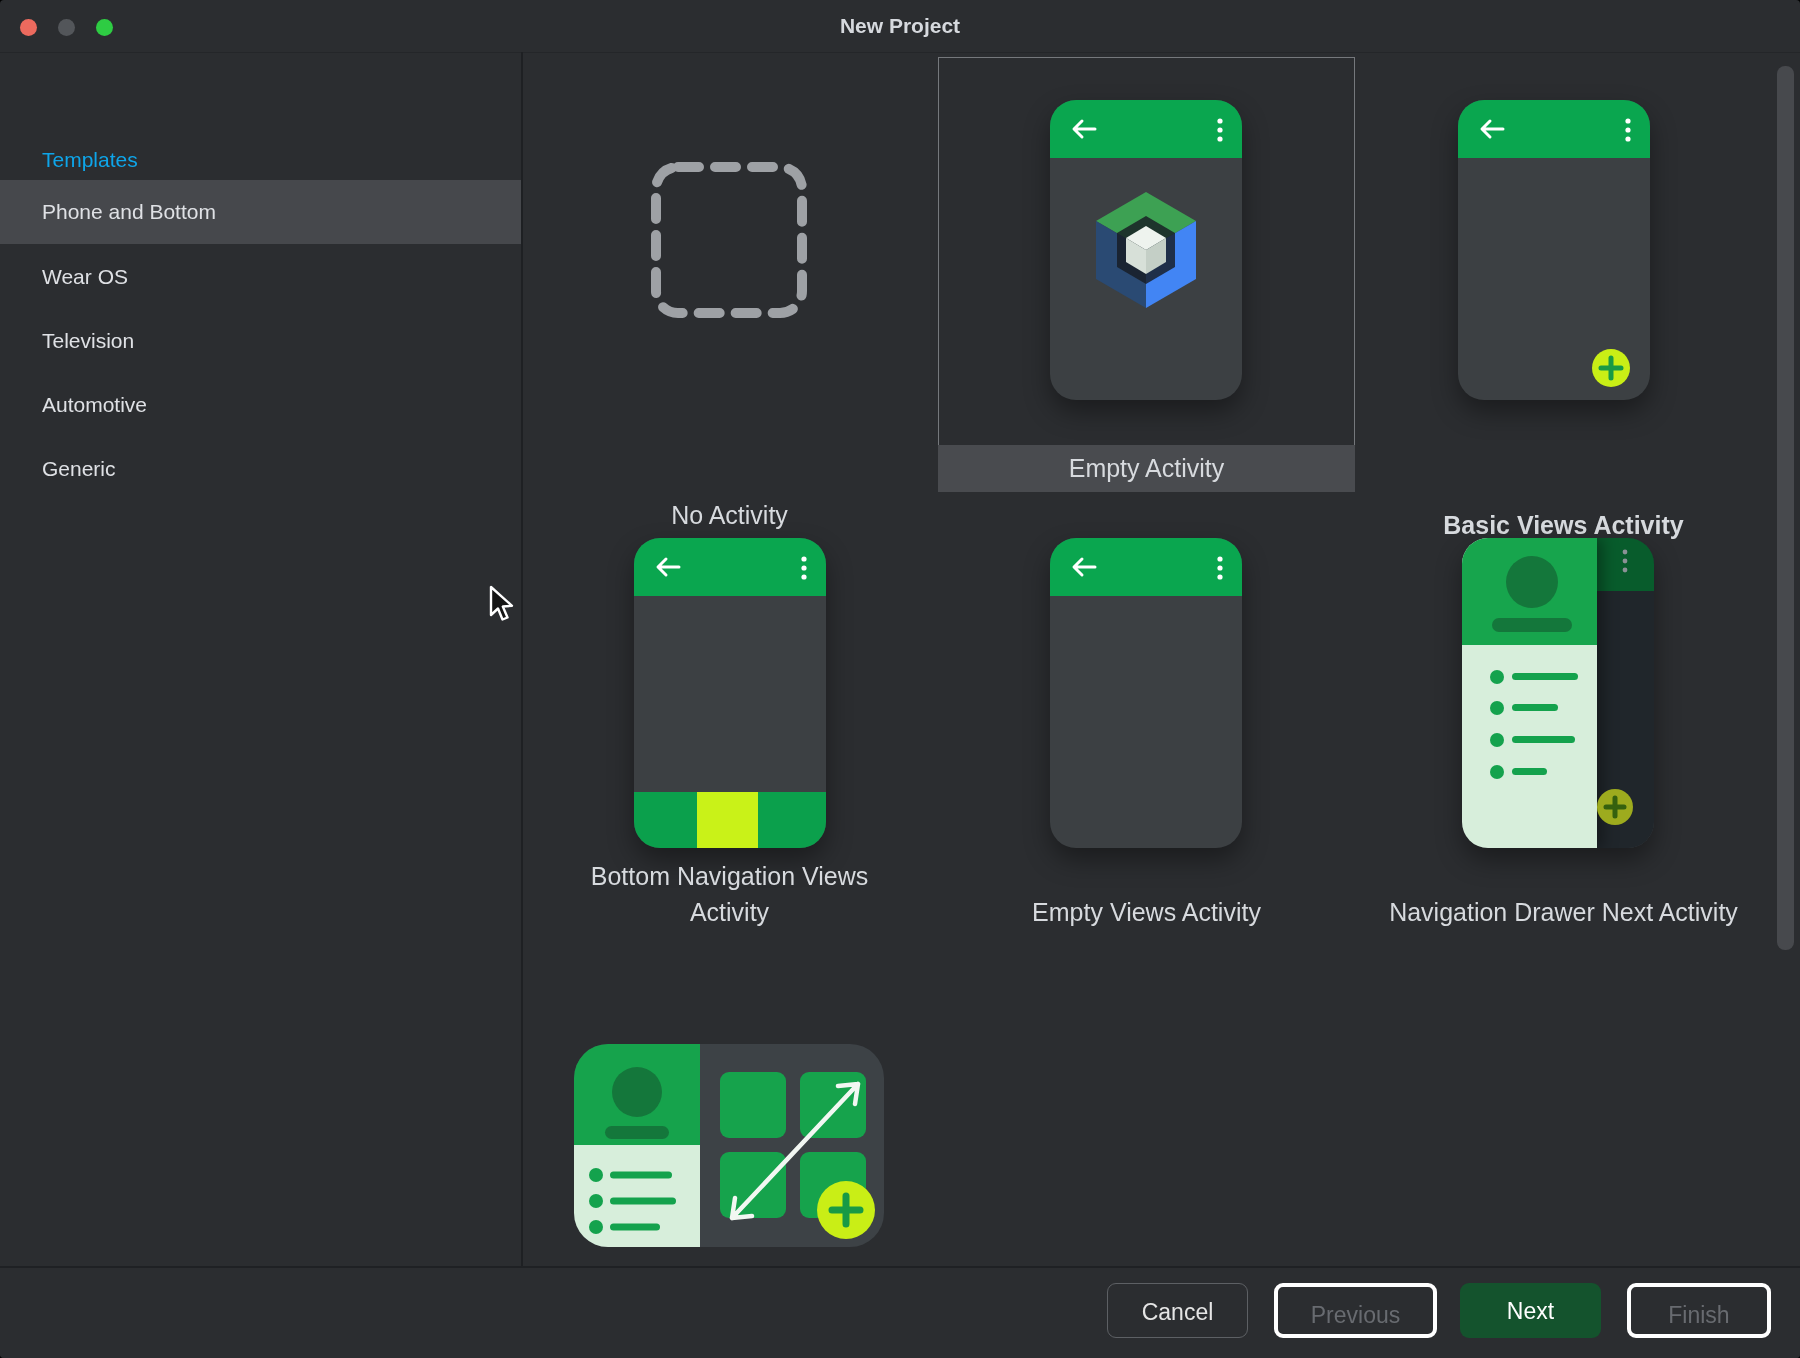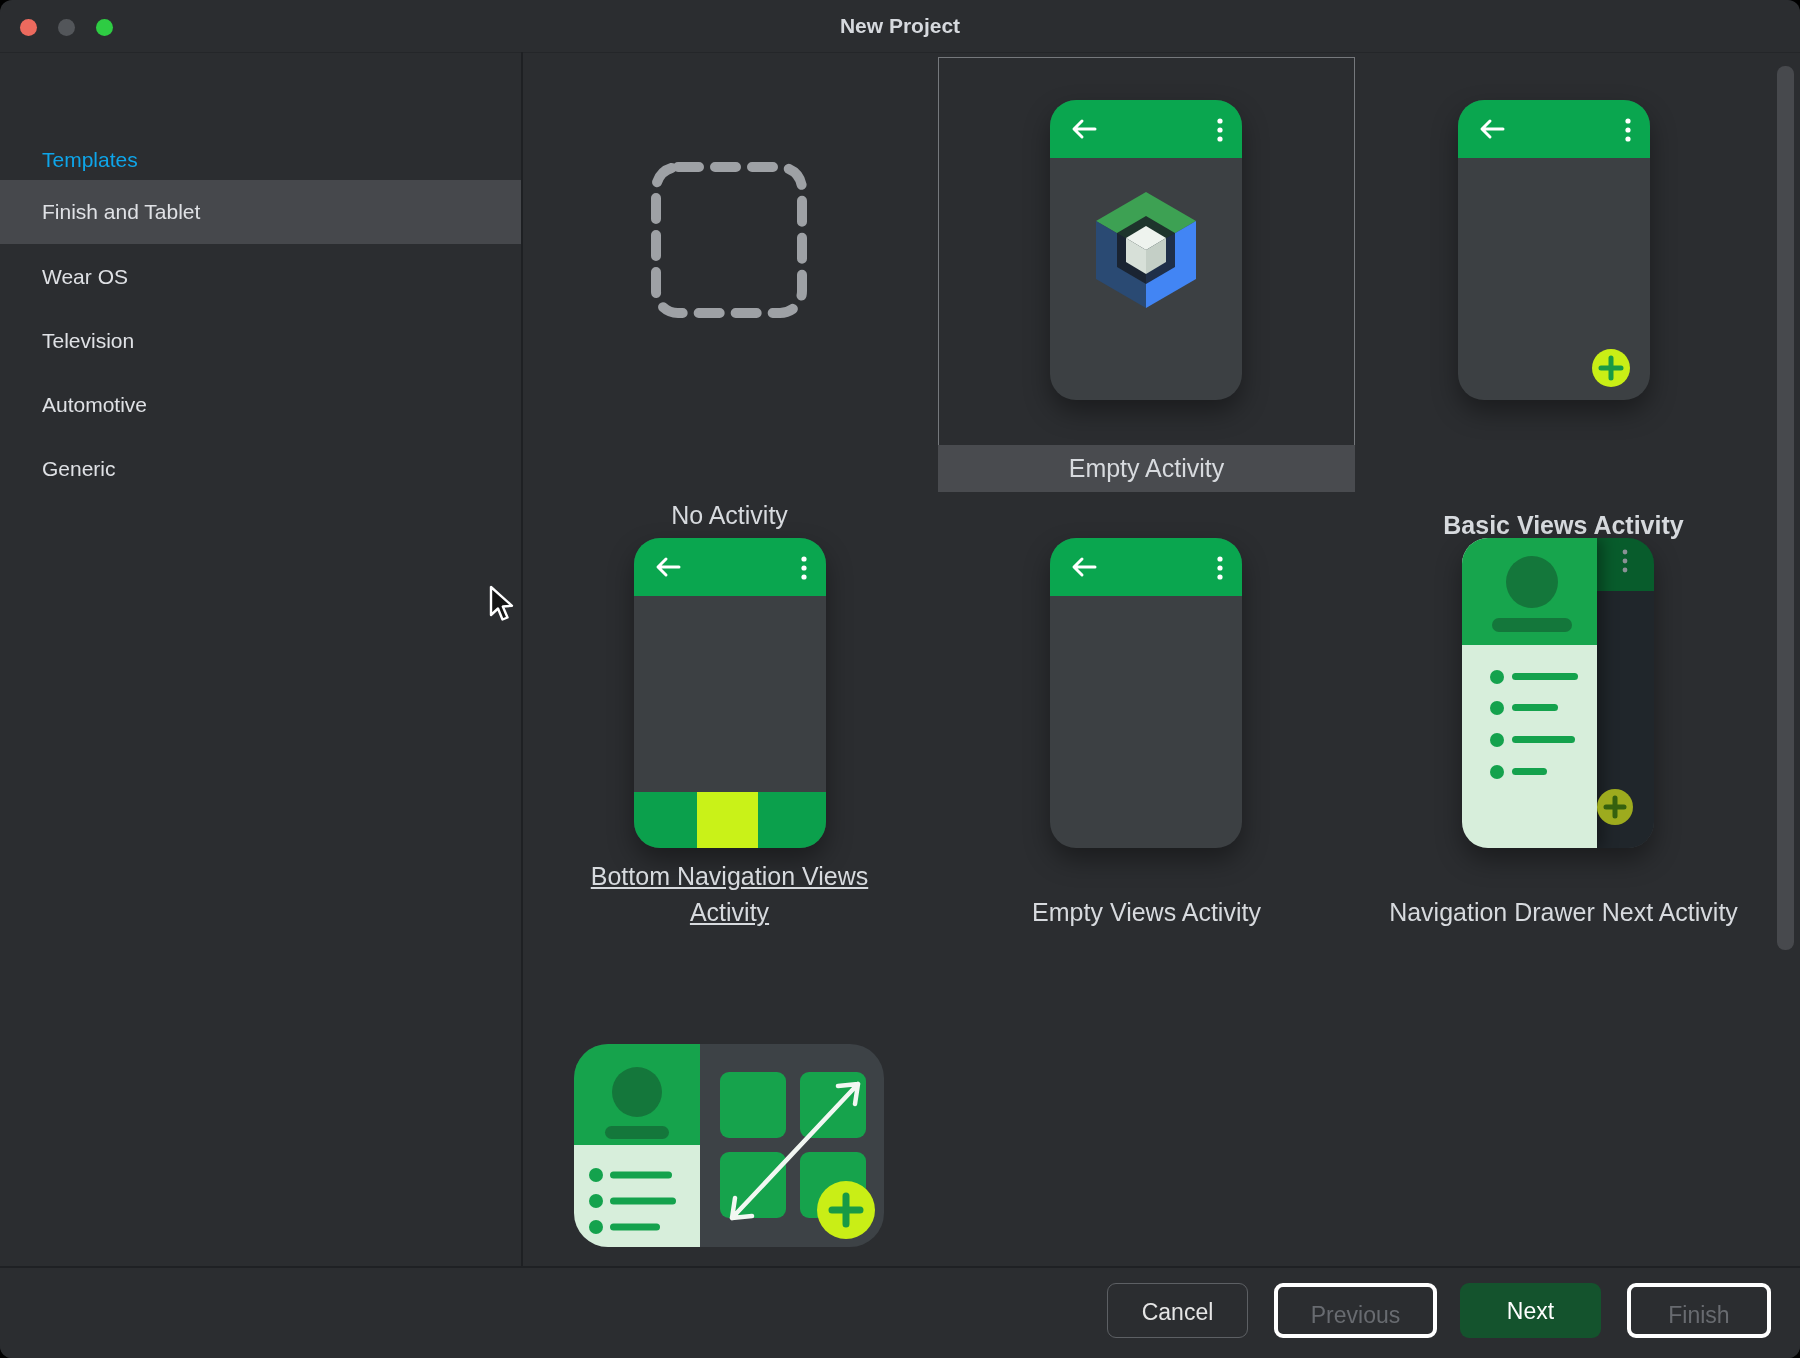--- a/index.html
+++ b/index.html
@@ -1,16 +1,16 @@
 <!DOCTYPE html>
 <html><head>
 <meta charset="utf-8">
 <style>
   html,body{margin:0;padding:0;background:#000;font-family:"Liberation Sans",sans-serif;}
-  #window{position:relative;width:1800px;height:1358px;background:#2b2d30;border-radius:12px;overflow:hidden;}
+  #window{position:relative;width:1800px;height:1358px;background:#2b2d30;border-radius:4px;overflow:hidden;}
   .abs{position:absolute;}
 
   
   #titlebar{left:0;top:0;width:1800px;height:52px;border-bottom:1px solid #242629;}
   .light{position:absolute;top:19px;width:17px;height:17px;border-radius:50%;}
   #light-close{left:20px;background:#ec6a5e;}
   #light-min{left:58px;background:#53565a;}
   #light-zoom{left:96px;background:#2ecc43;}
   #title{left:0;top:0;width:1800px;height:52px;line-height:52px;text-align:center;
          color:#d6d9de;font-size:21px;font-weight:700;}
@@ -71,21 +71,21 @@
   <div class="abs" id="titlebar">
     <div class="light" id="light-close"></div>
     <div class="light" id="light-min"></div>
     <div class="light" id="light-zoom"></div>
     <div class="abs" id="title">New Project</div>
   </div>
 
   <div class="abs" id="sidebar">
     <div class="abs" id="sidebar-header">Templates</div>
     <div class="abs side-sel"></div>
-    <div class="abs side-item" style="top:128px;">Finish and Tablet</div>
+    <div class="abs side-item" style="top:128px;">Phone and Bottom</div>
     <div class="abs side-item" style="top:193px;">Wear OS</div>
     <div class="abs side-item" style="top:257px;">Television</div>
     <div class="abs side-item" style="top:321px;">Automotive</div>
     <div class="abs side-item" style="top:385px;">Generic</div>
   </div>
 
   <div class="abs cell" style="left:521px;top:47px;width:417px;height:435px;">
     <svg class="abs" style="left:129px;top:114px;" width="158" height="158">
       <rect x="6" y="6" width="146" height="146" rx="22" fill="none" stroke="#9ea1a5" stroke-width="10" stroke-dasharray="21 16" stroke-linecap="round"></rect>
     </svg>
@@ -148,21 +148,21 @@
           <circle cx="4" cy="13" r="2.6" fill="#fff"></circle>
           <circle cx="4" cy="22" r="2.6" fill="#fff"></circle>
       </svg>
       <div id="botnav-bar">
           <div></div>
           <div></div>
           <div></div>
         </div>
     </div>
     <div class="abs row2-label" style="left:0;top:366px;">
-      <span style="display:inline-block;max-width:330px;text-decoration:underline;">Bottom Navigation Views Activity</span>
+      <span style="display:inline-block;max-width:330px;">Bottom Navigation Views Activity</span>
     </div>
   </div>
 
   <div class="abs cell" style="left:938px;top:492px;width:417px;height:448px;">
     <div class="phone" style="left:112px;top:46px;height:310px;">
       <div class="phone-header"></div>
       <svg class="back" width="28" height="24">
         <path d="M25 12 H5 M12 4 L4 12 L12 20" stroke="#fff" stroke-width="3" fill="none" stroke-linecap="round" stroke-linejoin="round"></path>
       </svg>
       <svg class="kebab" width="8" height="26">

